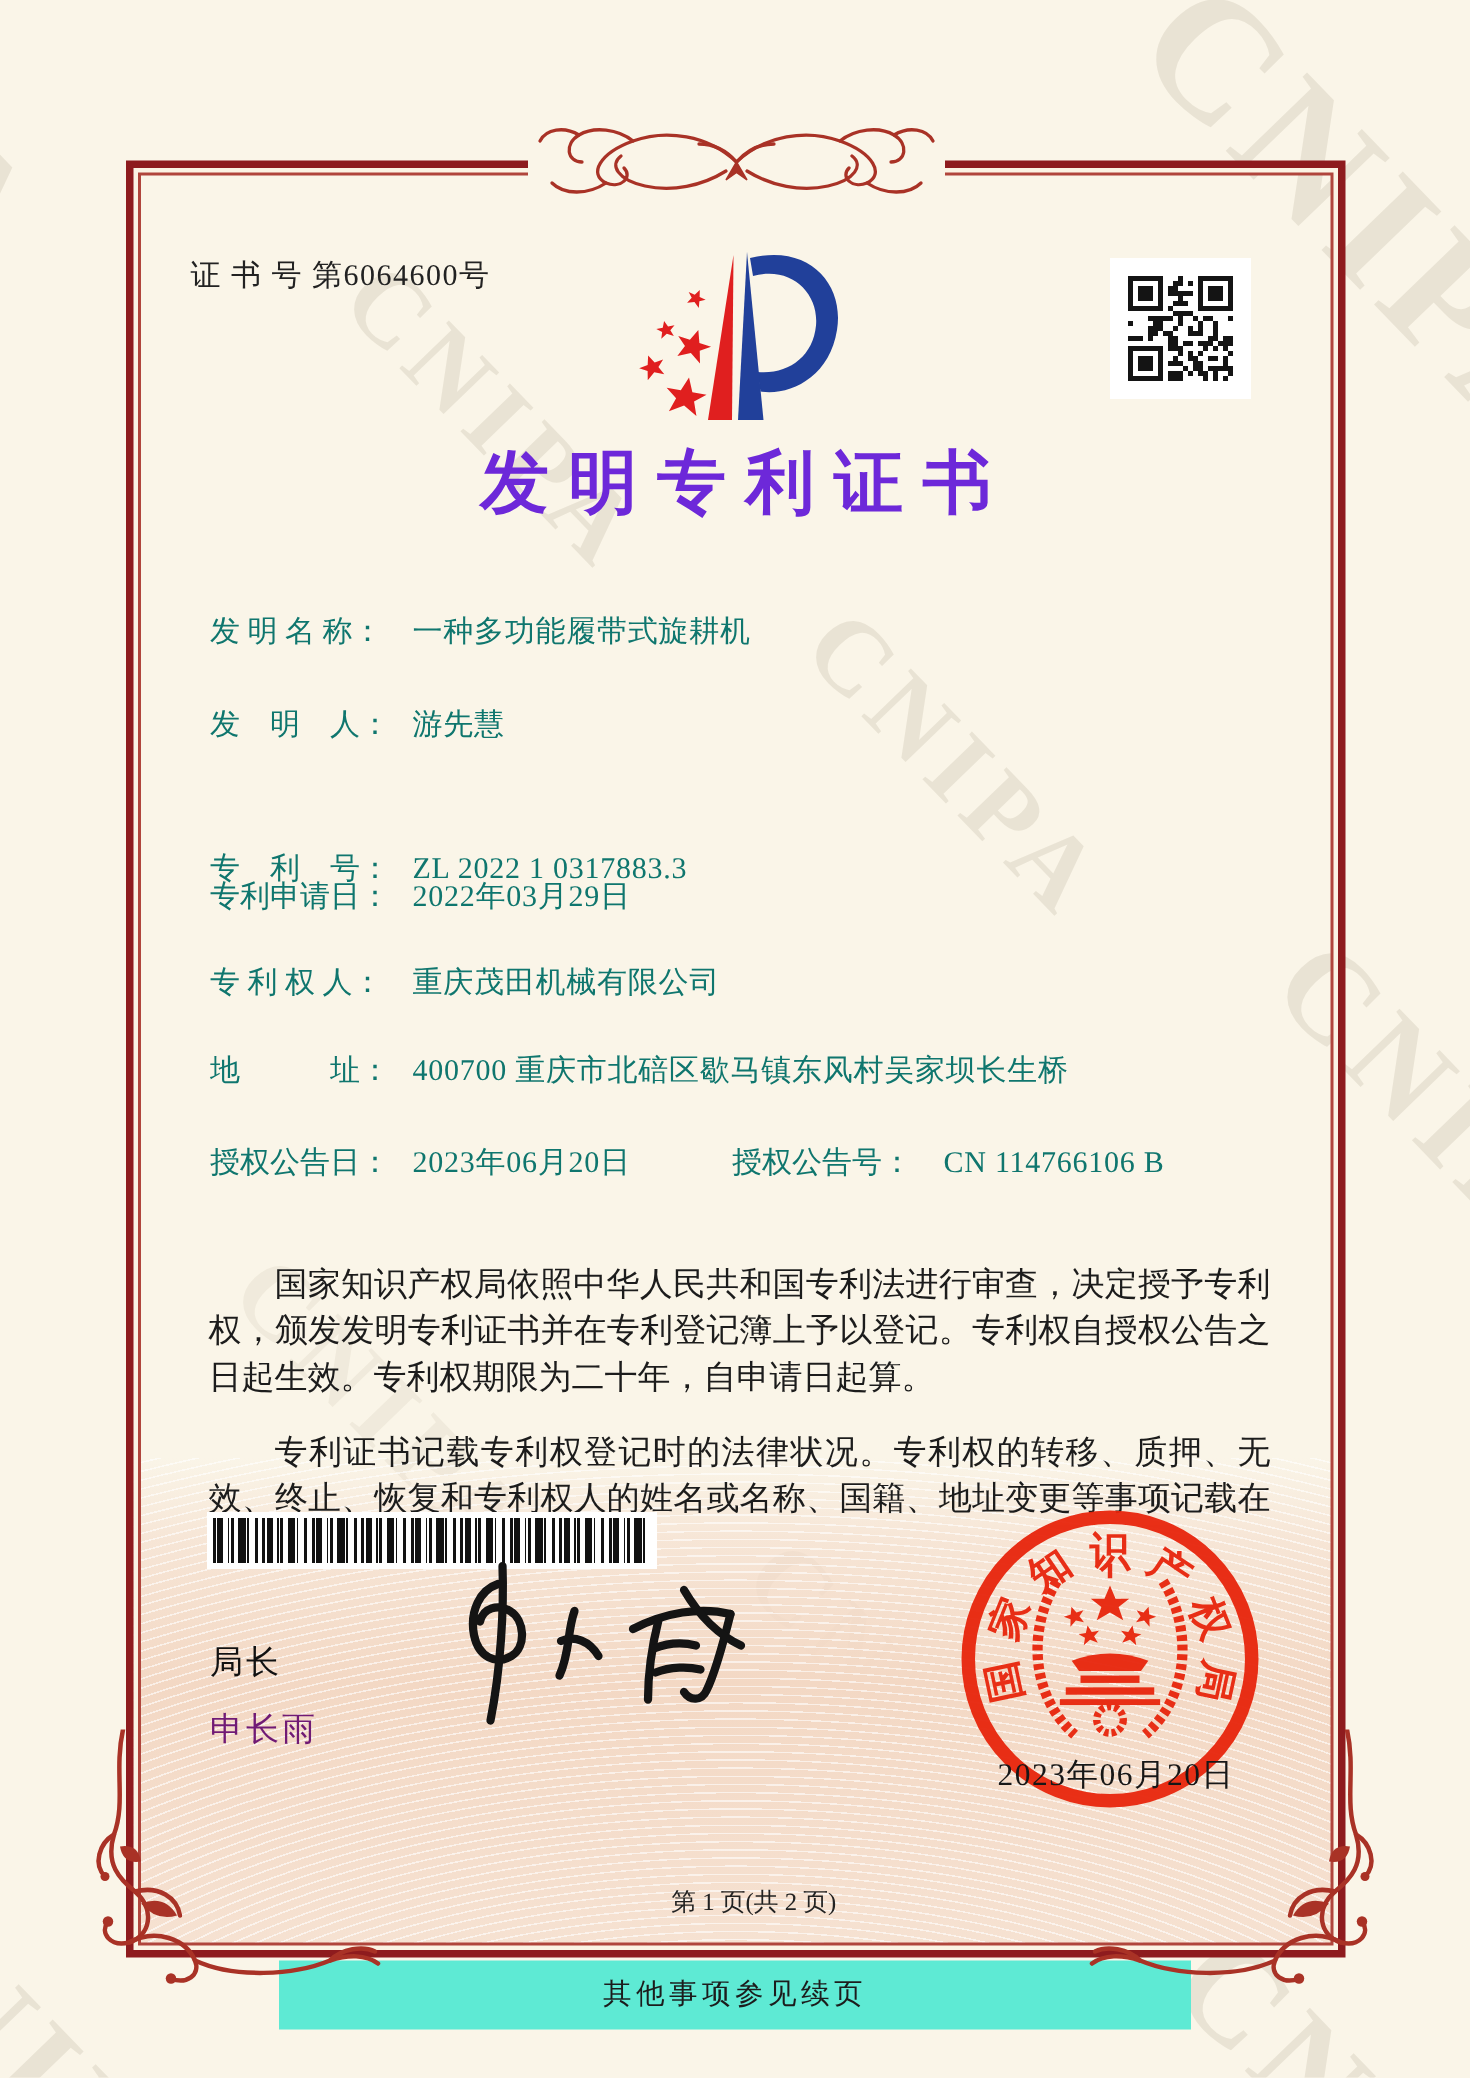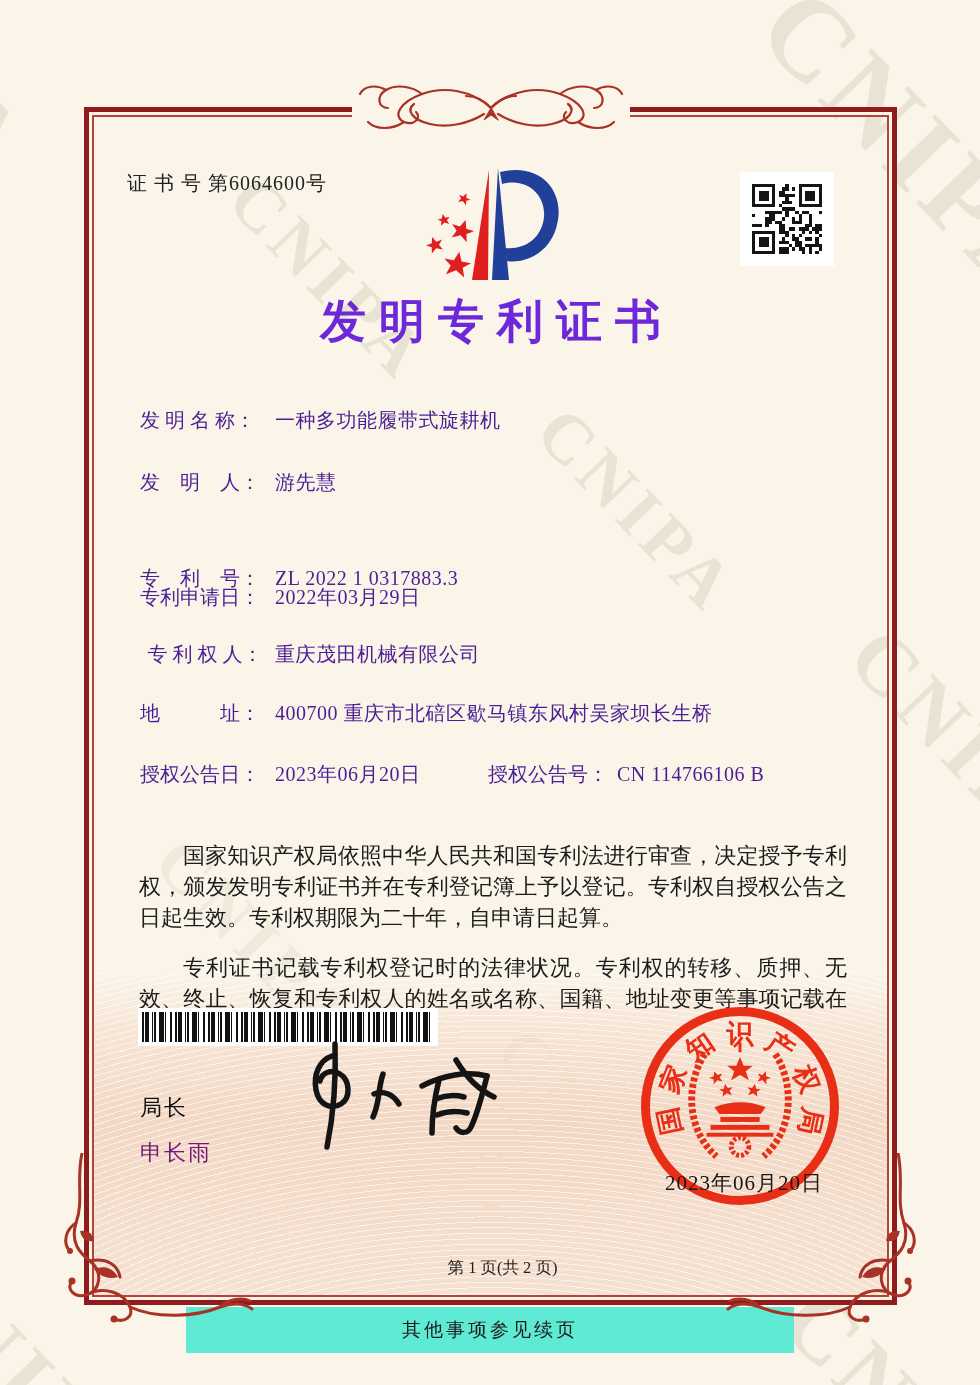--- a/index.html
+++ b/index.html
@@ -19,21 +19,21 @@
     border:5px solid #8e1b1e;box-shadow:inset 0 0 0 3px #fbf3e4,inset 0 0 0 5px #b0453c;pointer-events:none;}
   .ornament{position:absolute;z-index:4;}
   
   .cert-no{position:absolute;left:127px;top:170px;font-size:20px;color:#222;letter-spacing:1px;z-index:3;}
   .logo{position:absolute;left:420px;top:162px;z-index:3;}
   .qr-wrap{position:absolute;left:740px;top:172px;width:94px;height:94px;background:#fff;z-index:3;}
   .qr-wrap svg{position:absolute;left:12px;top:12px;width:70px;height:70px;}
   .title{position:absolute;left:84px;top:291px;width:813px;text-align:center;font-size:46px;font-weight:bold;
          color:#6d28d9;letter-spacing:13px;text-indent:13px;z-index:3;}
   
-  .field-row{position:absolute;left:140px;font-size:20px;color:#4c1d95;z-index:3;white-space:nowrap;}
+  .field-row{position:absolute;left:140px;font-size:20px;color:#0f766e;z-index:3;white-space:nowrap;}
   .field-label{display:inline-block;min-width:130px;}
   .field-value{letter-spacing:.5px;}
   
   .body-text{position:absolute;left:139px;top:840px;width:708px;z-index:3;font-size:22px;line-height:31px;
              color:#1c1c1c;text-align:justify;}
   .body-text p{margin:0;text-indent:2em;}
   .body-text p + p{margin-top:19px;}
   
   .barcode-wrap{position:absolute;left:138px;top:1008px;width:300px;height:38px;background:#fff;z-index:3;}
   .barcode{position:absolute;left:4px;top:4px;width:292px;height:30px;
@@ -294,34 +294,34 @@
   <span class="field-value">游先慧</span>
 </div>
 <div class="field-row" style="top:527px;margin-top:38px;">
   <span class="field-label">专　利　号：</span>
   <span class="field-value">ZL 2022 1 0317883.3</span>
 </div>
 <div class="field-row" style="top:584px;">
   <span class="field-label">专利申请日：</span>
   <span class="field-value">2022年03月29日</span>
 </div>
-<div class="field-row" style="top:641px;text-align:center;">
+<div class="field-row" style="top:641px;">
   <span class="field-label">专 利 权 人：</span>
   <span class="field-value">重庆茂田机械有限公司</span>
 </div>
 <div class="field-row" style="top:700px;">
   <span class="field-label">地　　　址：</span>
   <span class="field-value">400700 重庆市北碚区歇马镇东风村吴家坝长生桥</span>
 </div>
 <div class="field-row" style="top:761px;">
   <span class="field-label">授权公告日：</span>
   <span class="field-value">2023年06月20日</span>
 </div>
 <div class="field-row" style="top:761px;left:488px;">
-  <span class="field-label" style="min-width:0;margin-right:4px;">授权公告号：</span>
+  <span class="field-label" style="min-width:0;margin-right:16px;">授权公告号：</span>
   <span class="field-value">CN 114766106 B</span>
 </div>
 
 <div class="body-text">
   <p>国家知识产权局依照中华人民共和国专利法进行审查，决定授予专利权，颁发发明专利证书并在专利登记簿上予以登记。专利权自授权公告之日起生效。专利权期限为二十年，自申请日起算。</p>
   <p>专利证书记载专利权登记时的法律状况。专利权的转移、质押、无效、终止、恢复和专利权人的姓名或名称、国籍、地址变更等事项记载在专利登记簿上。</p>
 </div>
 
 <div class="barcode-wrap">
   <div class="barcode"></div>

